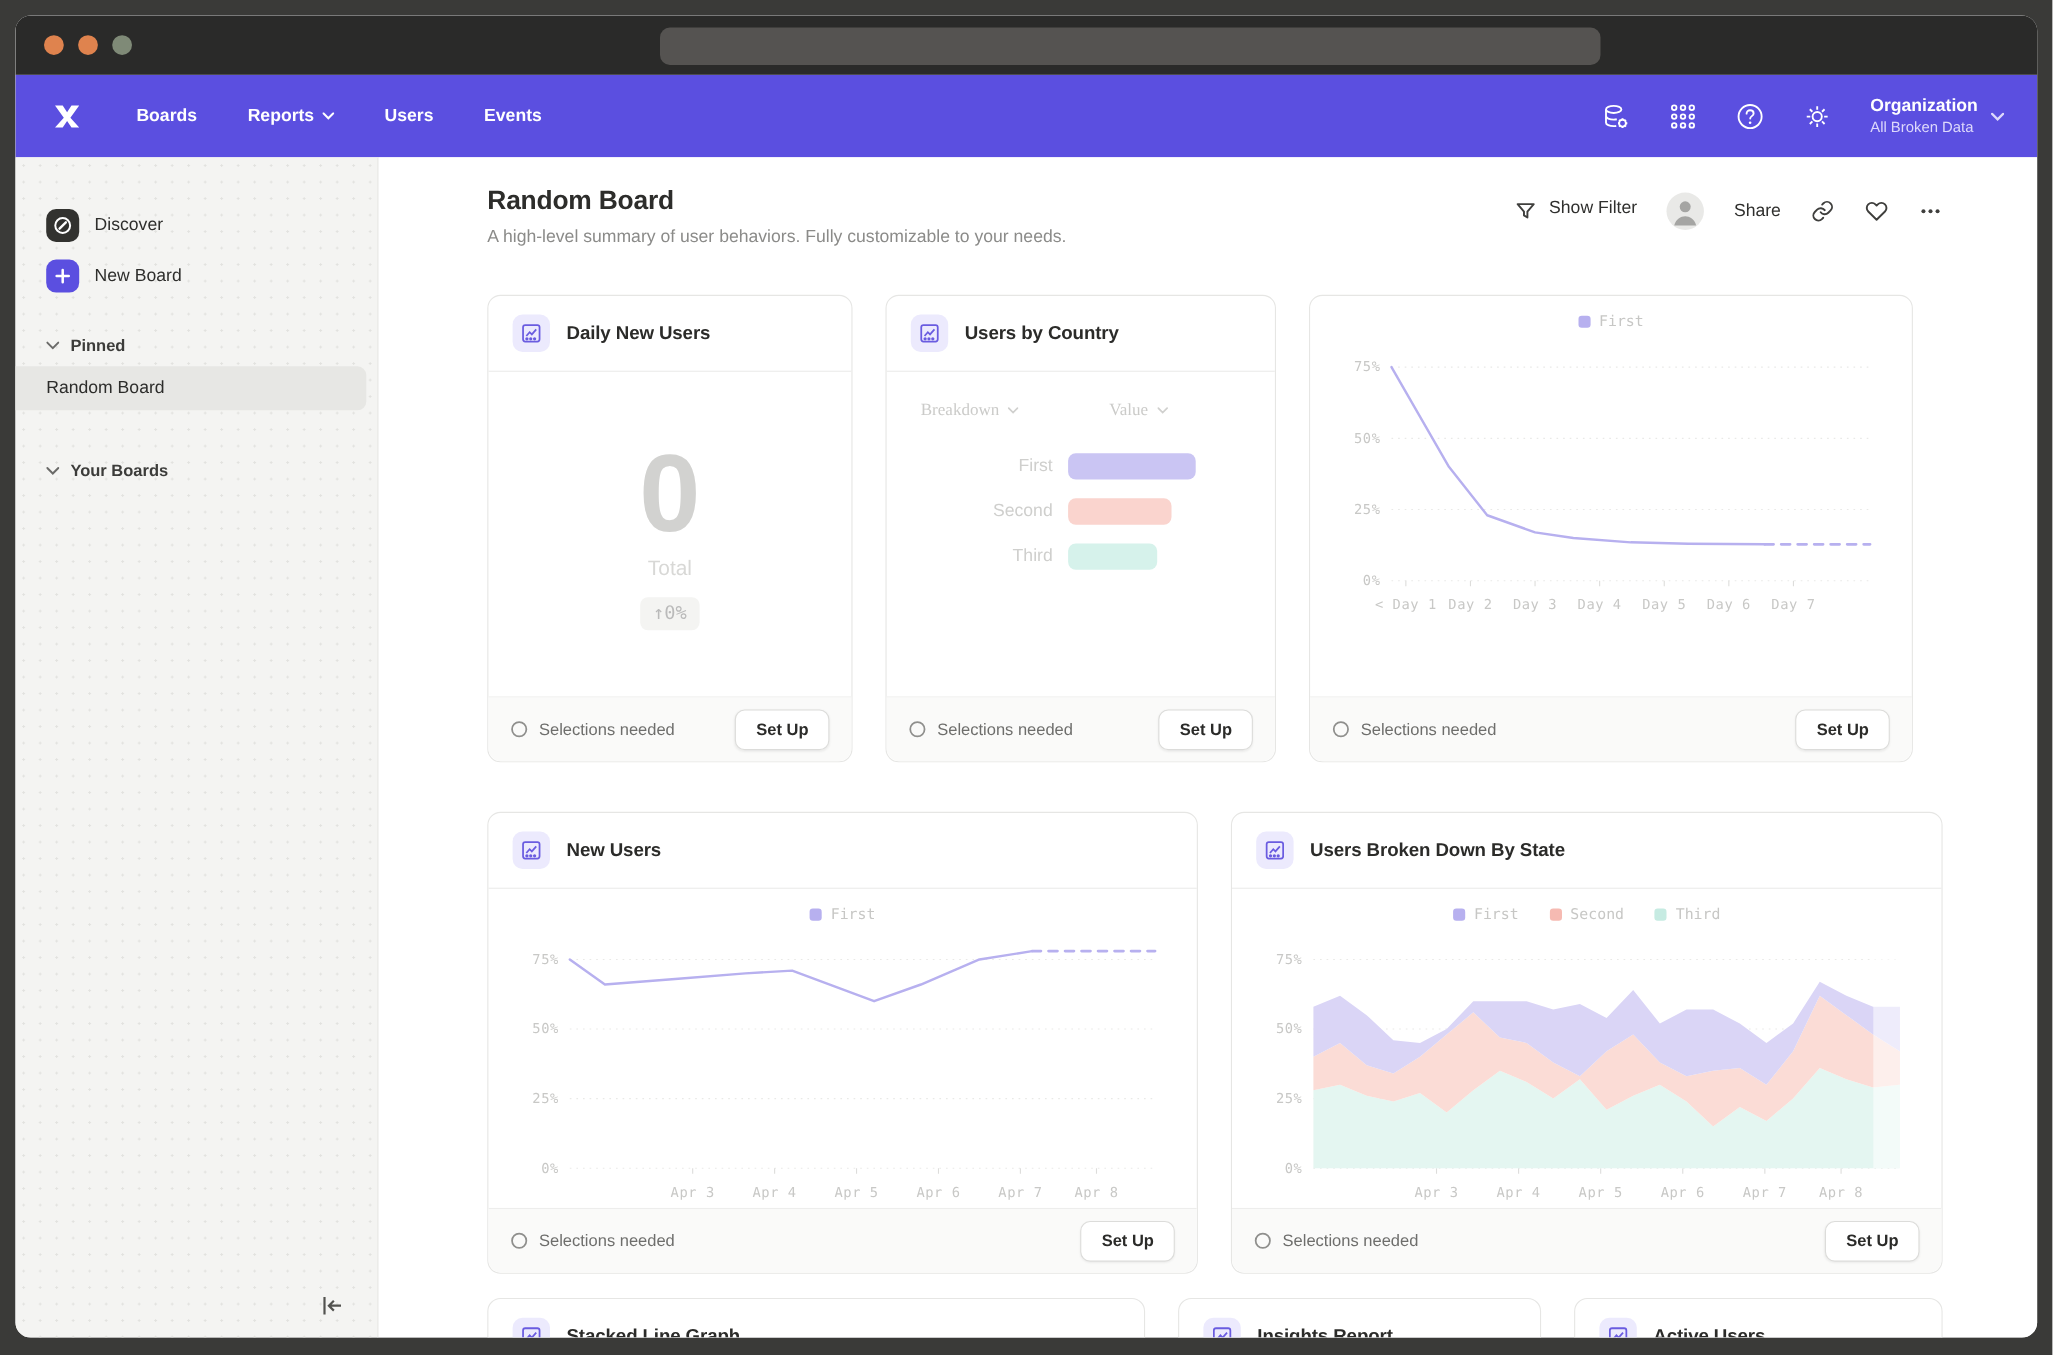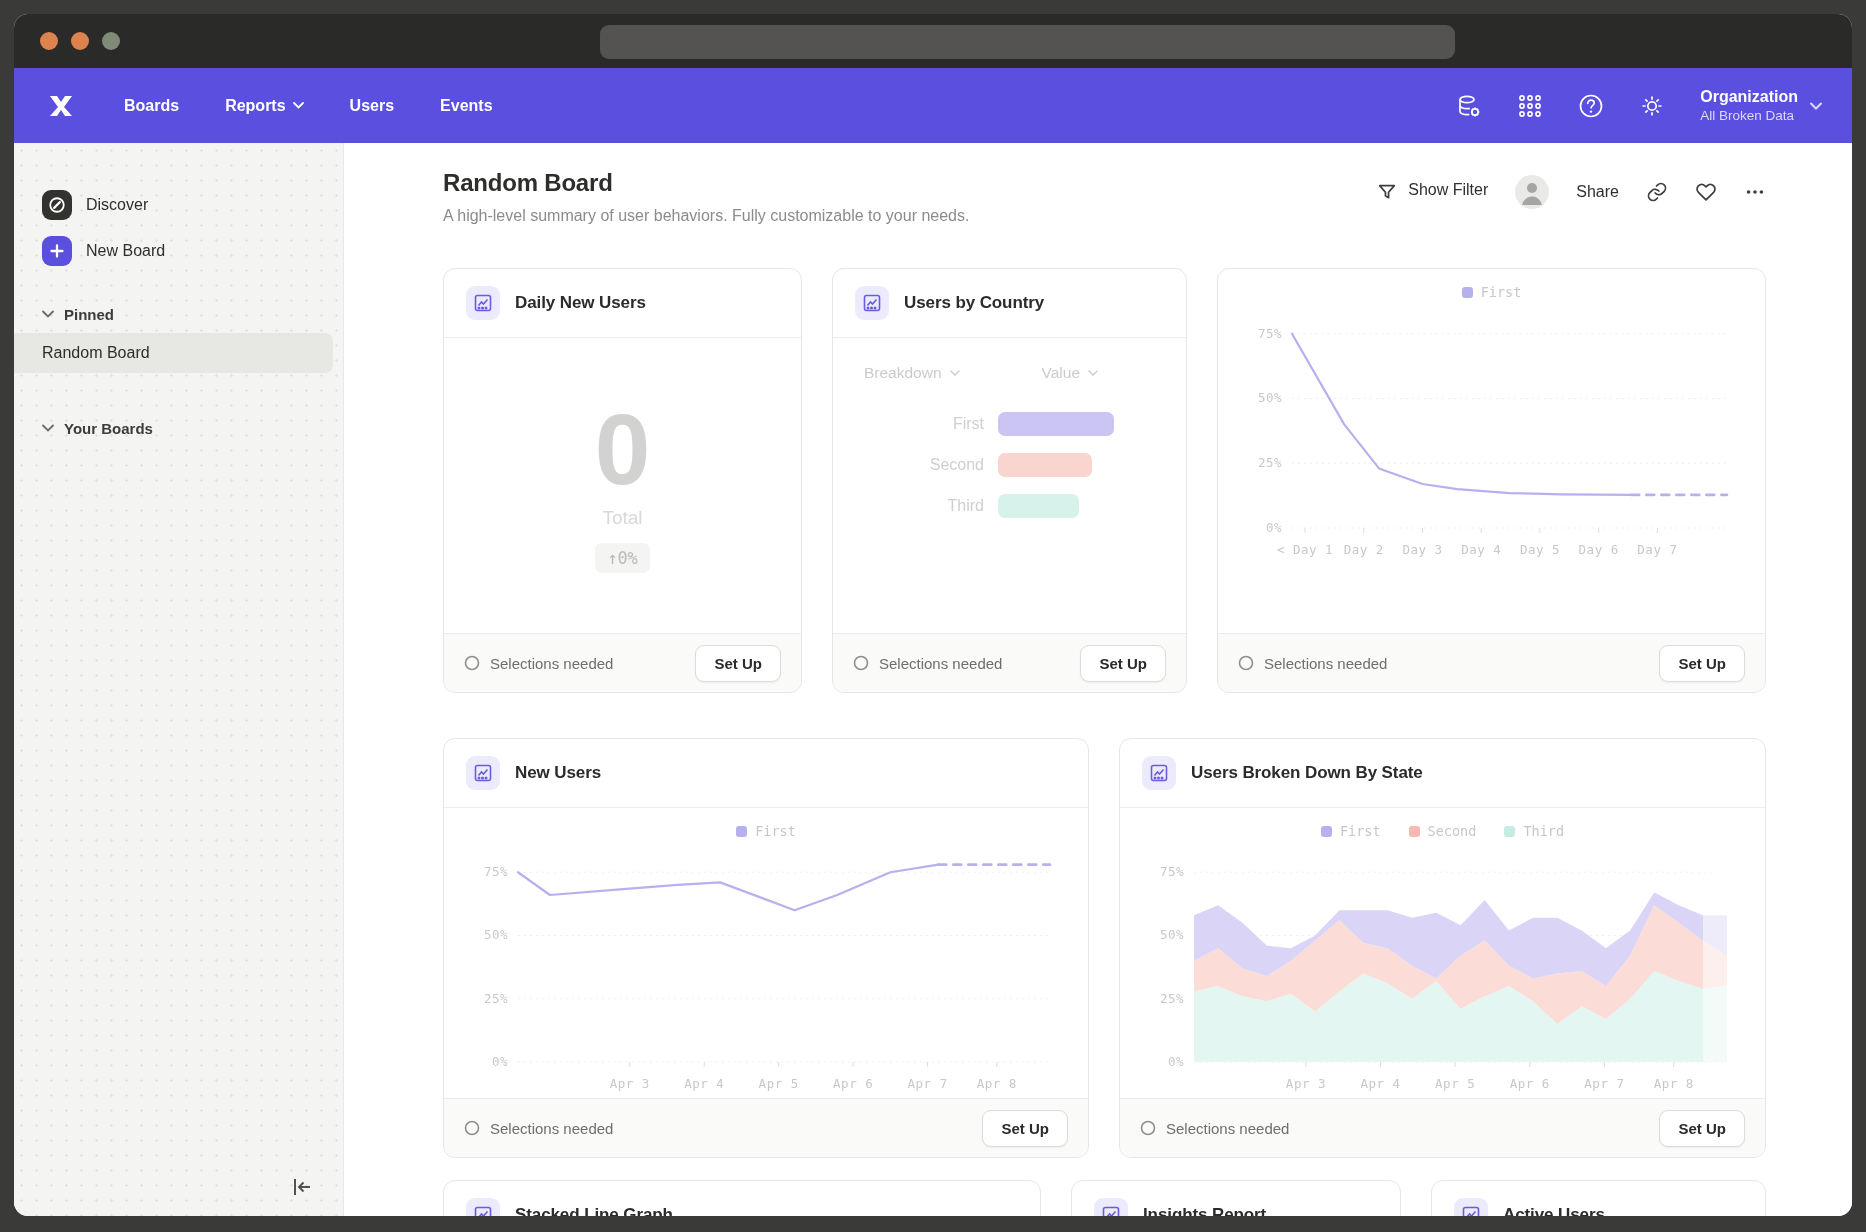--- a/index.html
+++ b/index.html
@@ -61,21 +61,21 @@
   .setup-btn{margin-left:auto;background:#fff;border:1px solid #dcdcda;border-radius:9px;padding:9px 18px;font-size:15px;font-weight:600;color:#2b2b29;box-shadow:0 1px 2px rgba(0,0,0,0.06);cursor:pointer;font-family:Liberation Sans, sans-serif;}
   .mono{font-family:"DejaVu Sans Mono",monospace;}
   
   .kpi-body{flex:1;display:flex;flex-direction:column;align-items:center;justify-content:center;}
   .kpi-value{font-size:100px;font-weight:600;color:#d2d2d0;line-height:1;}
   .kpi-label{font-size:19px;color:#d8d8d6;margin-top:8px;}
   .kpi-delta{margin-top:14px;background:#f4f4f2;border-radius:7px;padding:5px 12px;font-size:17px;color:#bababa;}
   
   .country-body{flex:1;padding-top:26px;}
   .country-cols{display:flex;align-items:center;padding-left:31px;color:#cbcbc9;font-size:15.5px;}
-  .country-col{display:flex;align-items:center;gap:8px;cursor:pointer;}
+  .country-col{display:flex;align-items:center;gap:8px;cursor:pointer;font-family:Liberation Serif, serif;}
   .col-value{margin-left:82px;}
   .country-rows{margin-top:30px;}
   .country-row{display:flex;align-items:center;height:24px;margin-bottom:17px;}
   .country-lbl{width:151px;text-align:right;padding-right:14px;color:#cfcfcd;font-size:16px;flex:0 0 auto;}
   .country-bar{height:24px;border-radius:7px;}
   
   .chart-body{flex:1;display:flex;flex-direction:column;padding:12px 22px 0 22px;min-height:0;}
   .legend{display:flex;justify-content:center;gap:28px;align-items:center;height:22px;flex:0 0 auto;}
   .legend-item{display:flex;align-items:center;gap:8px;color:#c7c7c5;font-size:13.5px;}
   .legend-sw{width:11px;height:11px;border-radius:3px;display:inline-block;}
@@ -230,21 +230,21 @@
                 <circle cx="12" cy="12" r="2"></circle>
                 <circle cx="19" cy="12" r="2"></circle>
             </svg>
           </div>
         </div>
 
         <div class="grid">
 
           <div class="row row1">
 
-            <div class="card" style="width:359px">
+            <div class="card" style="width:332px">
               <div class="card-head">
                 <span class="card-ic">
                   <svg width="20" height="20" viewBox="0 0 20 20" fill="none" stroke="#6a5ce0" stroke-width="1.6">
                       <rect x="2.5" y="2.5" width="15" height="15" rx="2"></rect>
                       <path d="M5.5 12.5l3-3.5 2 2 4-4.5"></path>
                       <circle cx="6" cy="15" r="0.7" fill="#6a5ce0"></circle>
                       <circle cx="9.5" cy="15" r="0.7" fill="#6a5ce0"></circle>
                       <circle cx="13" cy="15" r="0.7" fill="#6a5ce0"></circle>
                     </svg>
                 </span>

